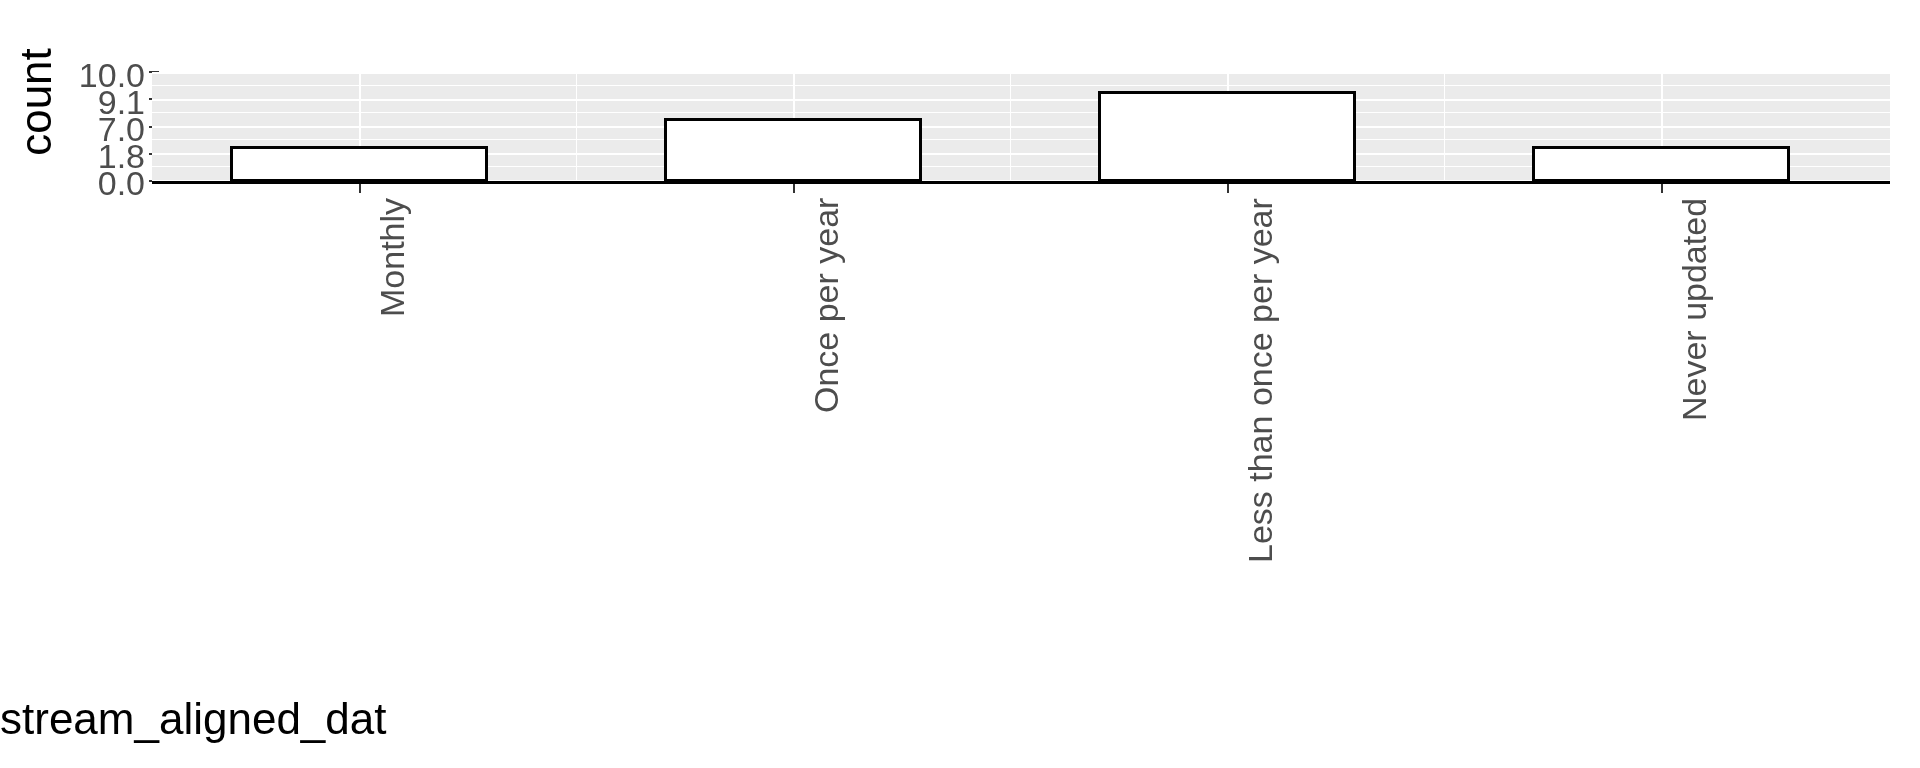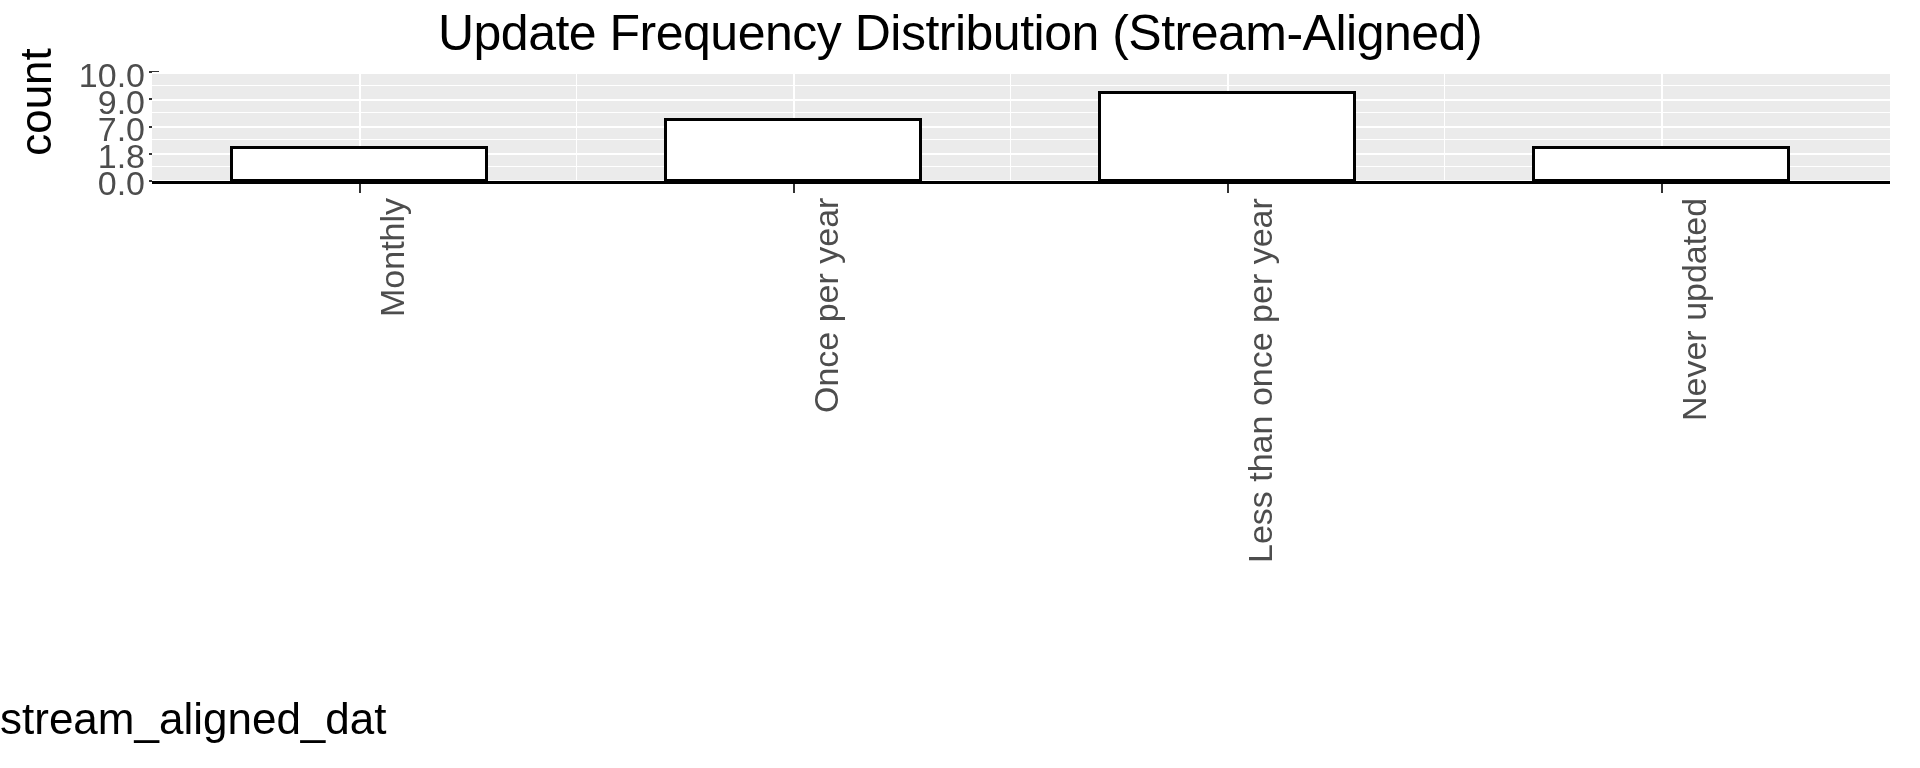--- a/index.html
+++ b/index.html
@@ -73,27 +73,26 @@
   .xtitle{
     position:absolute;left:0;top:694px;width:1920px;
     font-size:44px;line-height:50px;color:#000000;white-space:nowrap;
   }
 </style>
 </head>
 <body>
 
 <div id="plot">
 
-  <div class="title">Update Frequency Distribution (Stream-Aligned)</div>
 
   <div class="ytitle">count</div>
 
   <div class="ylabels">
     <div class="ylab" style="top:58px;">10.0</div>
-    <div class="ylab" style="top:85px;">9.0</div>
+    <div class="ylab" style="top:85px;">9.1</div>
     <div class="ylab" style="top:112px;">7.0</div>
     <div class="ylab" style="top:139px;">1.8</div>
     <div class="ylab" style="top:166px;">0.0</div>
 
     <div class="ytick" style="top:71px;"></div>
     <div class="ytick" style="top:98px;"></div>
     <div class="ytick" style="top:126px;"></div>
     <div class="ytick" style="top:153px;"></div>
     <div class="ytick" style="top:180px;"></div>
   </div>

